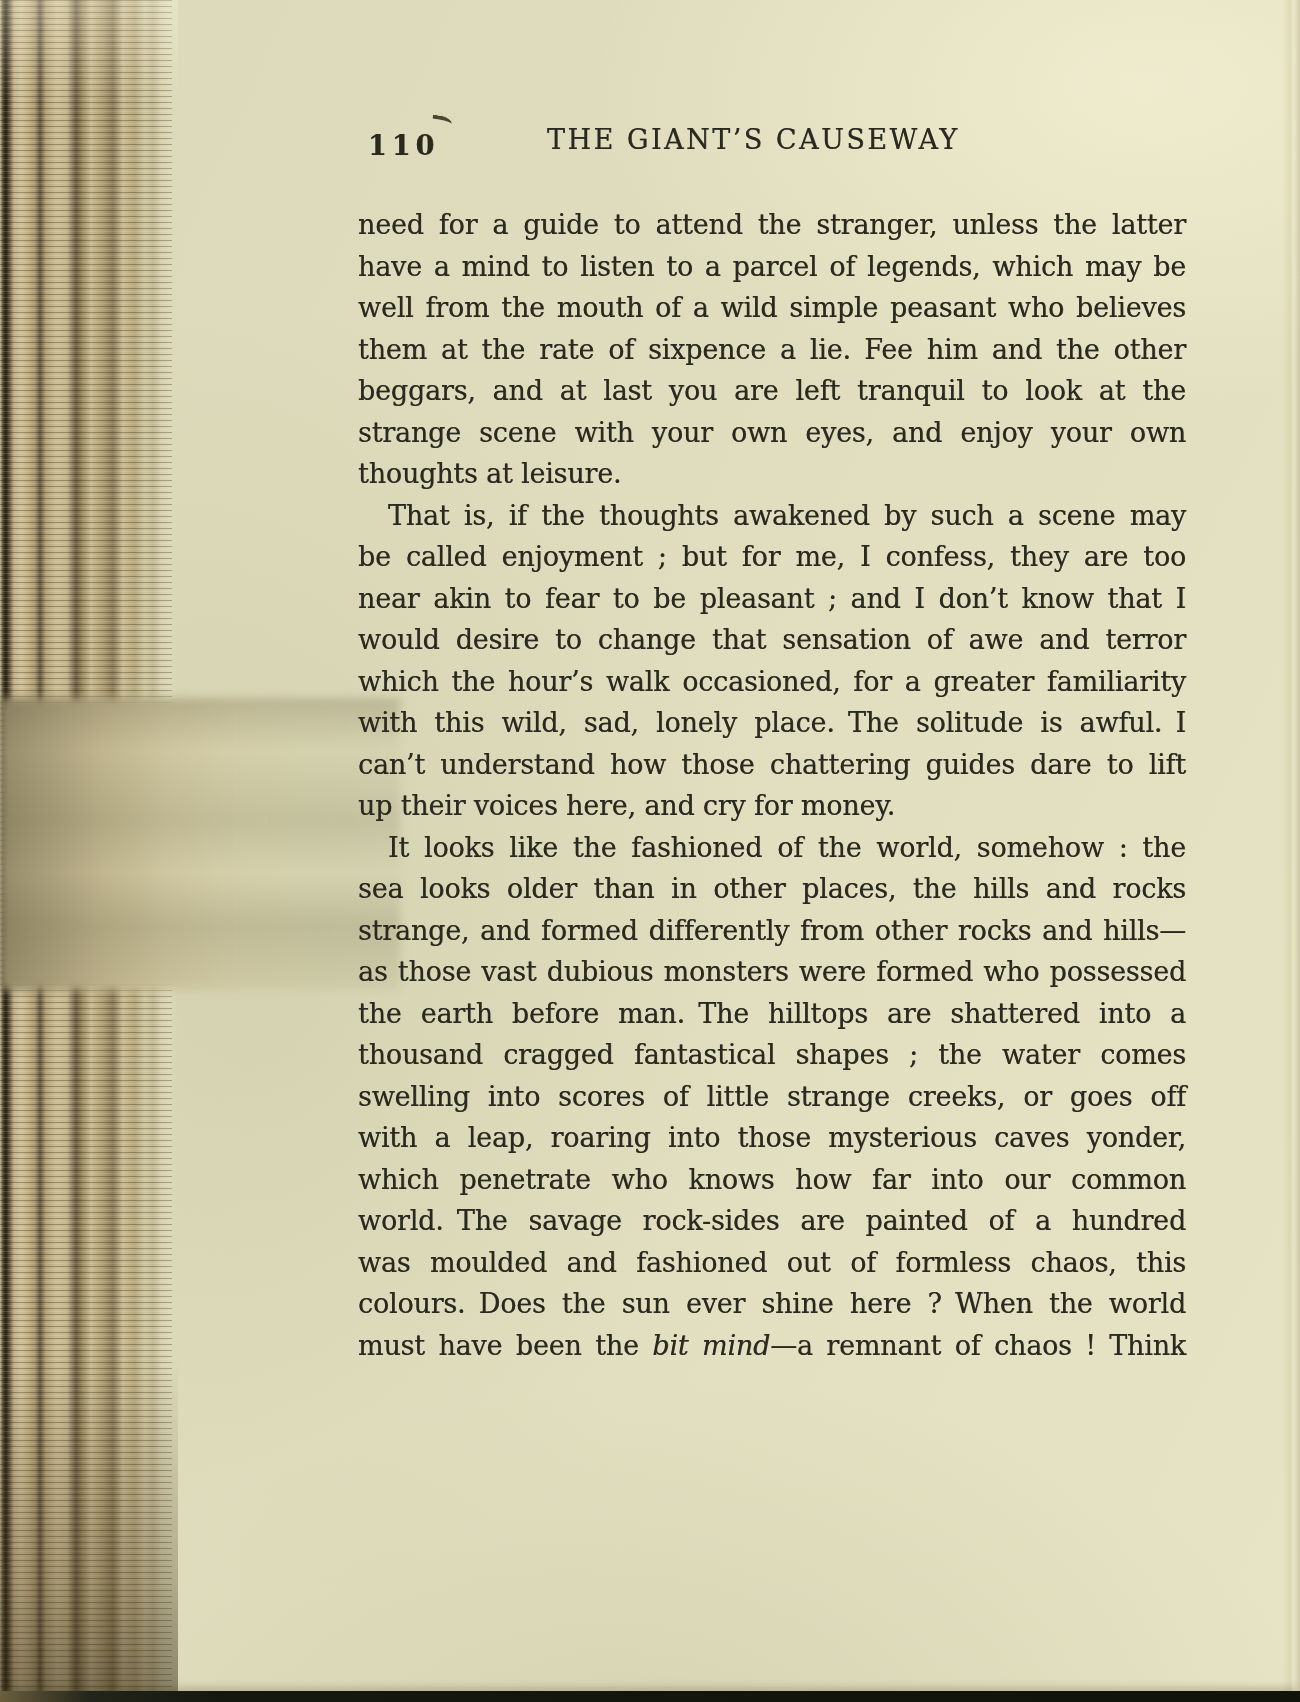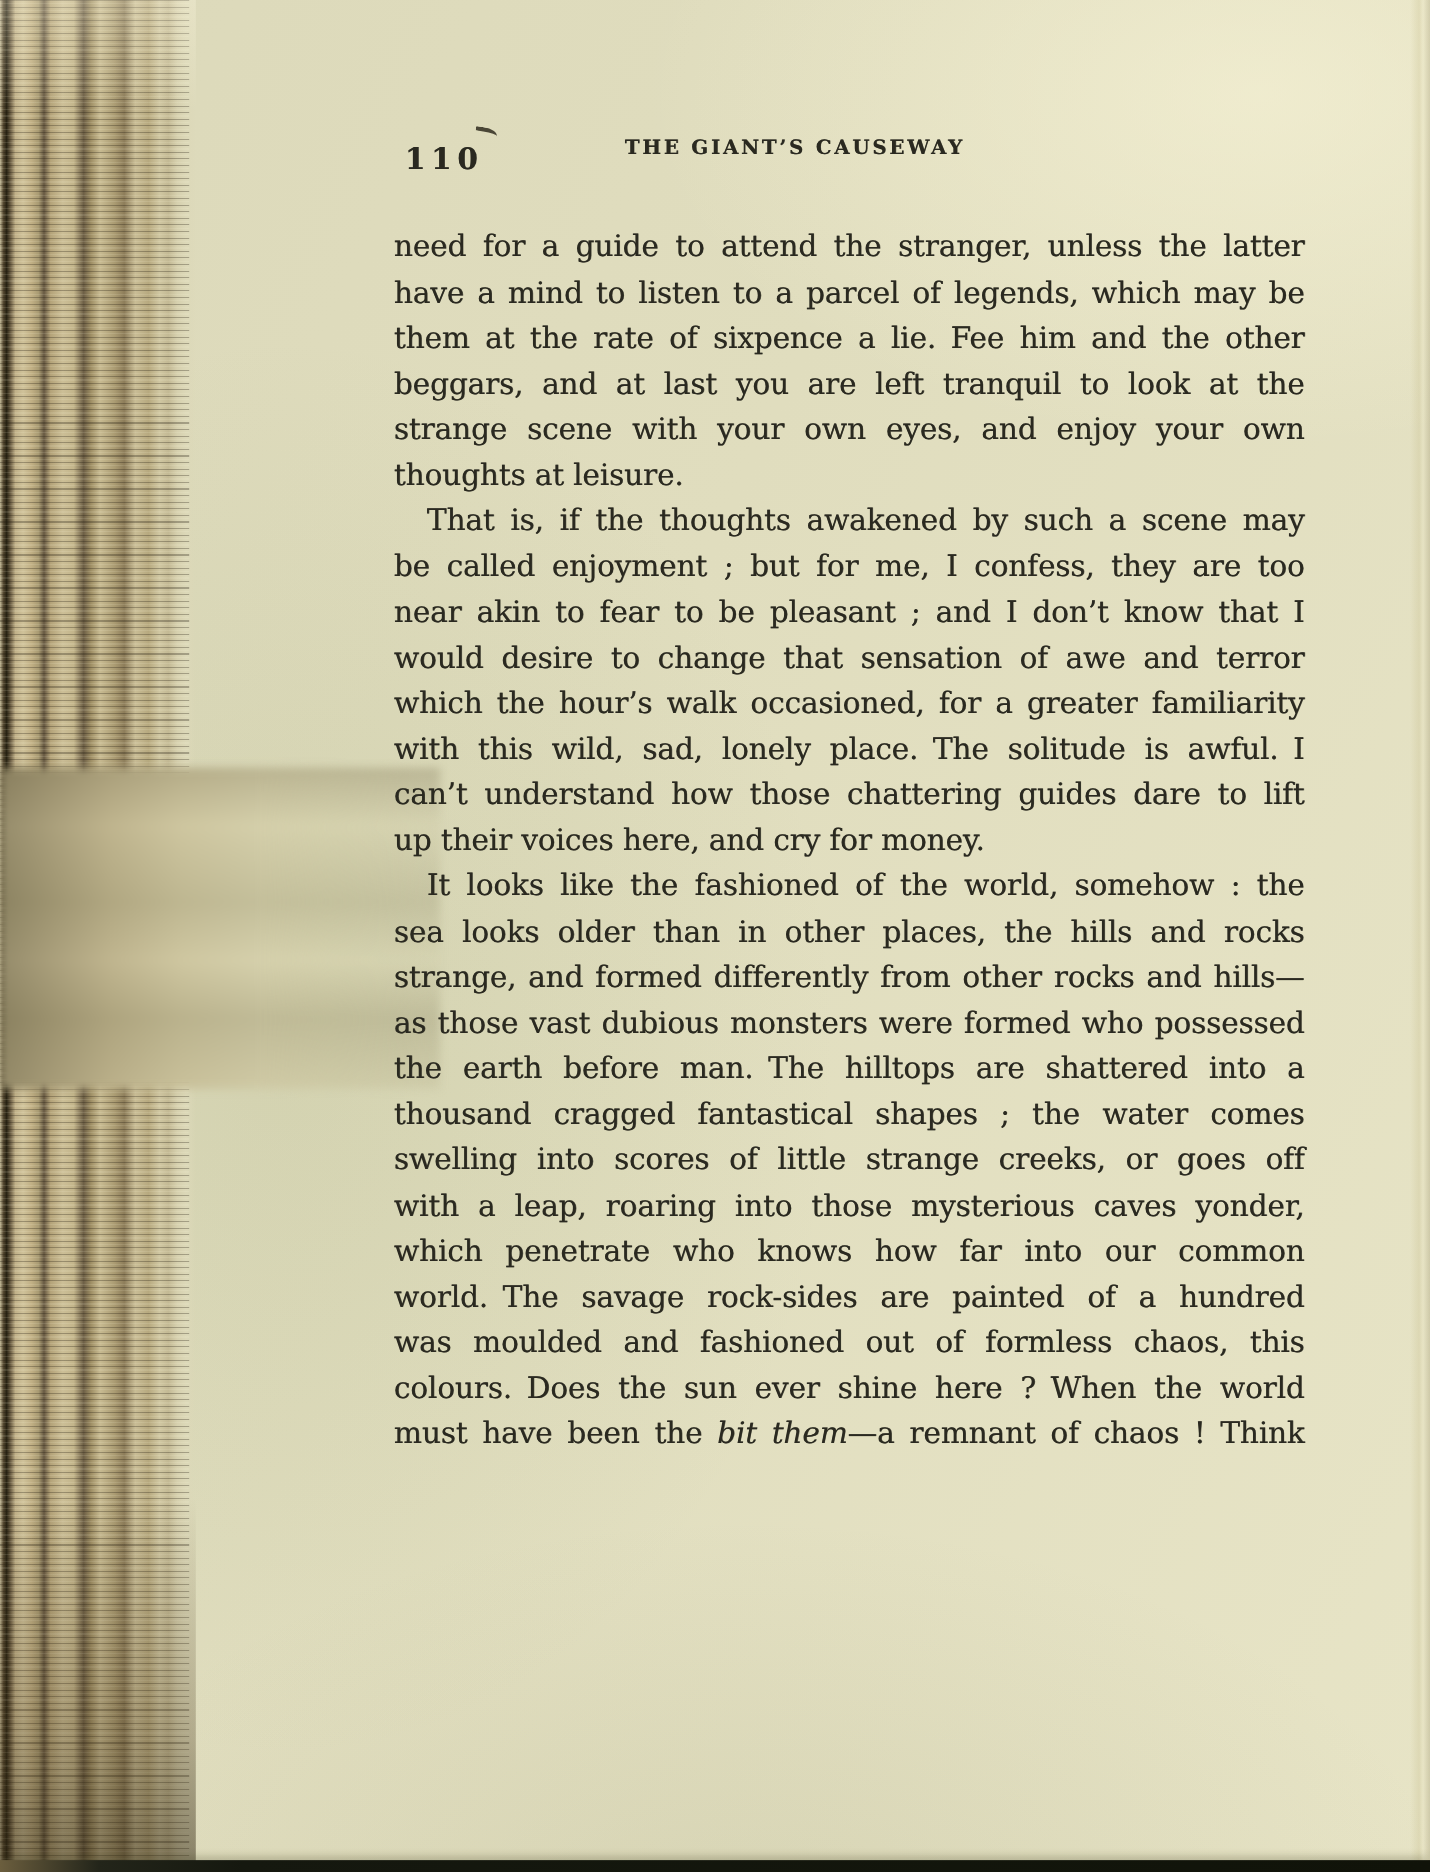--- a/index.html
+++ b/index.html
@@ -58,21 +58,21 @@
     box-shadow:0 -5px 8px -3px rgba(70,68,40,.45);
   }
   
   .ink{color:#2a2920;text-shadow:.35px 0 0 rgba(42,41,32,.65);}
   #page-number{
     position:absolute;left:368px;top:130px;z-index:4;
     font-size:27px;letter-spacing:5px;font-weight:bold;
   }
   #running-head{
     position:absolute;left:547px;top:124px;z-index:4;
-    font-size:18px;font-weight:bold;letter-spacing:2.5px;margin-left:21px;
+    font-size:27px;font-weight:normal;letter-spacing:2.5px;
   }
   #head-speck{
     position:absolute;left:432px;top:116px;width:20px;height:6px;z-index:4;
     border-top:4px solid rgba(48,44,30,.85);border-radius:10% 90% 50% 50%;
     transform:rotate(9deg);
   }
   #text-block{
     position:absolute;left:358px;top:204px;width:828px;z-index:4;
     font-size:27px;line-height:41.5px;letter-spacing:-0.2px;
   }
@@ -89,20 +89,21 @@
   <div id="smear"></div>
   <div id="right-edge"></div>
 
   <div id="page-number" class="ink">110</div>
   <div id="head-speck"></div>
   <div id="running-head" class="ink">THE GIANT’S CAUSEWAY</div>
 
   <div id="text-block" class="ink">
       <div class="line"><span>need for a guide to attend the stranger, unless the latter</span></div>
       <div class="line"><span>have a mind to listen to a parcel of legends, which may be</span></div>
+      <div class="line"><span>well from the mouth of a wild simple peasant who believes</span></div>
       <div class="line"><span>them at the rate of sixpence a lie. Fee him and the other</span></div>
       <div class="line"><span>beggars, and at last you are left tranquil to look at the</span></div>
       <div class="line"><span>strange scene with your own eyes, and enjoy your own</span></div>
       <div class="line noj"><span>thoughts at leisure.</span></div>
       <div class="line indent"><span>That is, if the thoughts awakened by such a scene may</span></div>
       <div class="line"><span>be called enjoyment ; but for me, I confess, they are too</span></div>
       <div class="line"><span>near akin to fear to be pleasant ; and I don’t know that I</span></div>
       <div class="line"><span>would desire to change that sensation of awe and terror</span></div>
       <div class="line"><span>which the hour’s walk occasioned, for a greater familiarity</span></div>
       <div class="line"><span>with this wild, sad, lonely place. The solitude is awful. I</span></div>
@@ -113,17 +114,17 @@
       <div class="line"><span>strange, and formed differently from other rocks and hills—</span></div>
       <div class="line"><span>as those vast dubious monsters were formed who possessed</span></div>
       <div class="line"><span>the earth before man. The hilltops are shattered into a</span></div>
       <div class="line"><span>thousand cragged fantastical shapes ; the water comes</span></div>
       <div class="line"><span>swelling into scores of little strange creeks, or goes off</span></div>
       <div class="line"><span>with a leap, roaring into those mysterious caves yonder,</span></div>
       <div class="line"><span>which penetrate who knows how far into our common</span></div>
       <div class="line"><span>world. The savage rock-sides are painted of a hundred</span></div>
       <div class="line"><span>was moulded and fashioned out of formless chaos, this</span></div>
       <div class="line"><span>colours. Does the sun ever shine here ? When the world</span></div>
-      <div class="line"><span>must have been the </span><span class="it">bit them</span><span>—a remnant of chaos ! Think</span></div>
+      <div class="line"><span>must have been the </span><span class="it">bit mind</span><span>—a remnant of chaos ! Think</span></div>
     </div>
 
   <div id="bottom-strip"></div>
 </div>
 
 </body></html>

